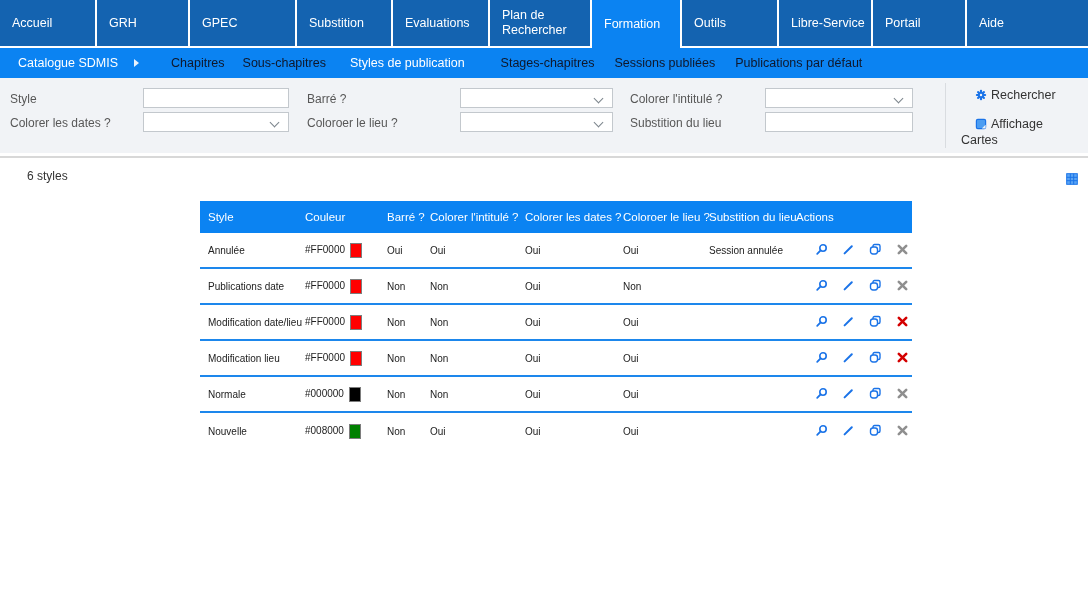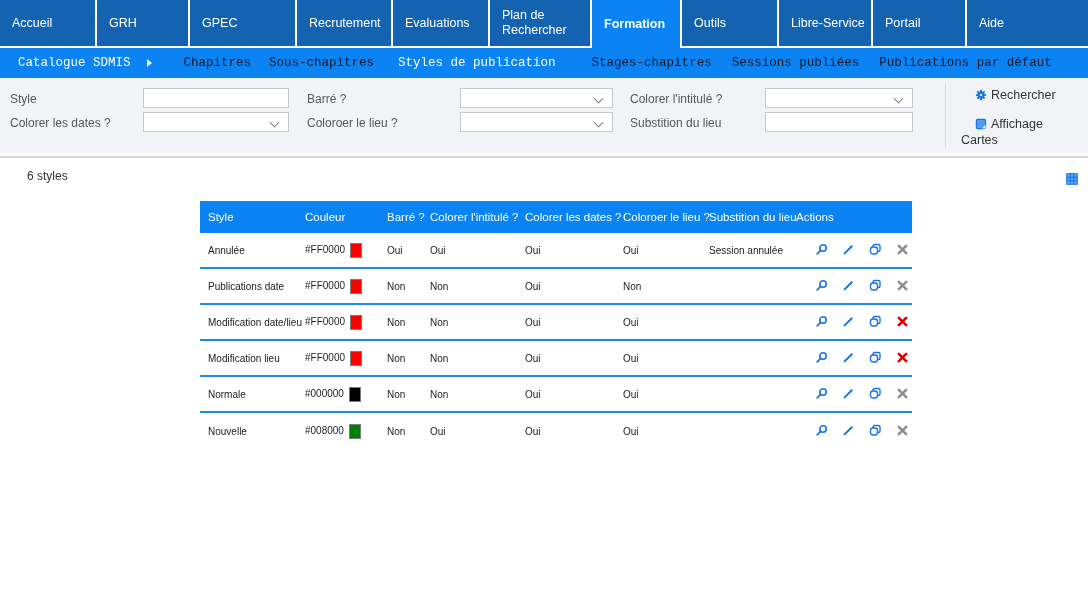--- a/index.html
+++ b/index.html
@@ -9,31 +9,31 @@
     background:#fff; font-family:"Liberation Sans", sans-serif; color:#222;
   }
 
   
   .topnav { display:flex; width:1088px; height:48px; background:#1463b0; }
   .tab {
     display:flex; align-items:center; height:48px; padding-left:12px;
     background:#1463b0; color:#fff; font-size:12.5px; line-height:1.2;
     border-right:2px solid #fff; border-bottom:2px solid #fff; cursor:pointer;
   }
-  .tab.active { background:#0b83f2; border-bottom:none;font-weight:bold; }
+  .tab.active { background:#0b83f2; border-bottom:none; }
   .t1{width:97px}.t2{width:93px}.t3{width:107px}.t4{width:96px}.t5{width:97px}
   .t6{width:102px}.t7{width:90px}.t8{width:97px}.t9{width:94px}.t10{width:94px}
   .t11{width:121px; border-right:none}
 
   
   .subnav {
     display:flex; align-items:center; width:1088px; height:30px;
     background:#0b83f2; font-size:12.5px;
   }
-  .sn-item { cursor:pointer; white-space:nowrap;font-family:Liberation Mono, monospace; }
+  .sn-item { cursor:pointer; white-space:nowrap; }
   .sn-active { color:#fff; }
   .sn-dim { color:#0f172a; }
   .sn-catalogue { margin-left:18px; }
   .sn-arrow {
     margin-left:16px; width:0; height:0;
     border-top:4px solid transparent; border-bottom:4px solid transparent;
     border-left:5px solid #e8f2fd;
   }
   .sn-chapitres { margin-left:32px; }
   .sn-sous { margin-left:18px; }
@@ -120,21 +120,21 @@
 </style>
 </head>
 <body>
 
 <div class="app">
 
   <div class="topnav">
     <div class="tab t1">Accueil</div>
     <div class="tab t2">GRH</div>
     <div class="tab t3">GPEC</div>
-    <div class="tab t4">Recrutement</div>
+    <div class="tab t4">Substition</div>
     <div class="tab t5">Evaluations</div>
     <div class="tab t6">Plan de Rechercher</div>
     <div class="tab t7 active">Formation</div>
     <div class="tab t8">Outils</div>
     <div class="tab t9">Libre-Service</div>
     <div class="tab t10">Portail</div>
     <div class="tab t11">Aide</div>
   </div>
 
   <div class="subnav">

